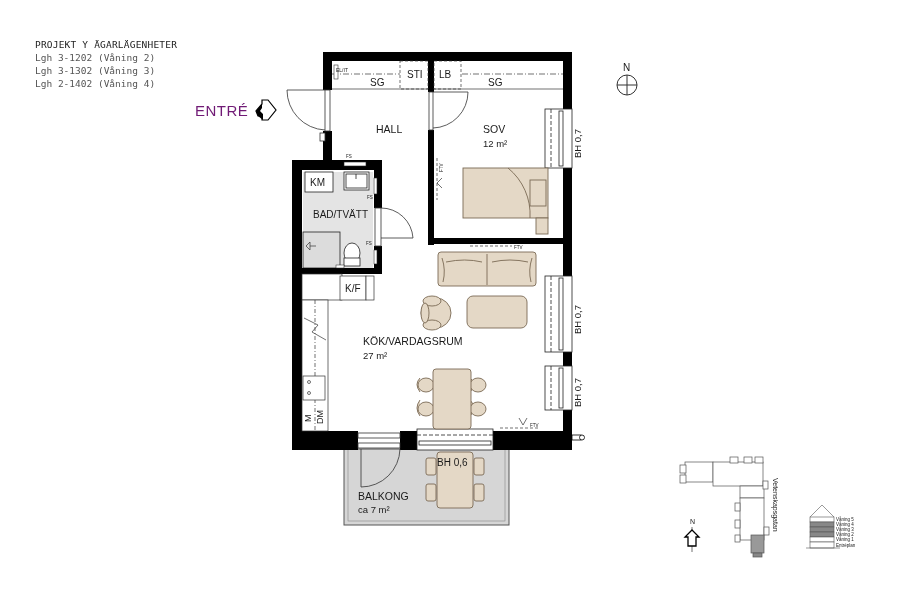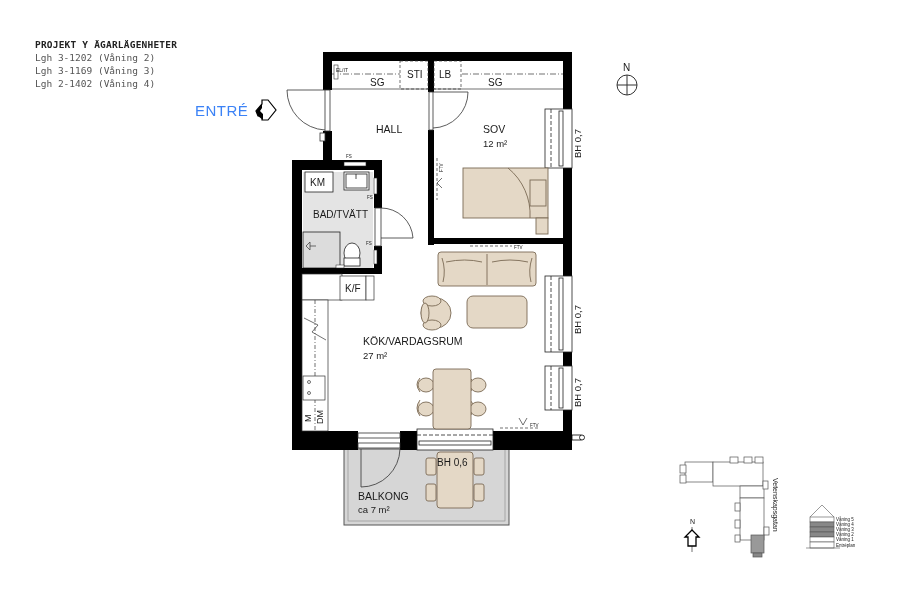--- a/index.html
+++ b/index.html
@@ -1,29 +1,29 @@
 <!DOCTYPE html>
 <html><head>
 <meta charset="utf-8">
 <style>
   html, body { margin:0; padding:0; background:#ffffff; }
   body { width:900px; height:600px; position:relative; overflow:hidden; font-family:"Liberation Sans", sans-serif; color:#1a1a1a; }
   .header { position:absolute; left:35px; top:38px; font-family:"DejaVu Sans Mono", monospace; font-size:9.5px; line-height:13px; color:#555; }
-  .header .title { color:#222; font-weight:bold; letter-spacing:0.2px; }
+  .header .title { color:#222; font-weight:normal; letter-spacing:0.2px; }
   .plan { position:absolute; left:0; top:0; width:900px; height:600px; }
   .lbl { font-family:"Liberation Sans", sans-serif; fill:#1a1a1a; }
-  .entre { position:absolute; left:195px; top:102px; font-size:15px; letter-spacing:0.5px; color:#3b82f6; }
+  .entre { position:absolute; left:195px; top:102px; font-size:15px; letter-spacing:0.5px; color:#701a75; }
 </style>
 </head>
 <body>
 
 <div class="header">
   <div class="title">PROJEKT Y ÄGARLÄGENHETER</div>
   <div>Lgh 3-1202 (Våning 2)</div>
-  <div>Lgh 3-1169 (Våning 3)</div>
+  <div>Lgh 3-1302 (Våning 3)</div>
   <div>Lgh 2-1402 (Våning 4)</div>
 </div>
 
 <div class="entre">ENTRÉ</div>
 
 <svg class="plan" viewBox="0 0 900 600" xmlns="http://www.w3.org/2000/svg">
 
   <g>
     <path d="M256,111 L262,104 L262,100 L268,100 L276,110 L268,120 L262,120 L262,116 L258,116 Z" fill="#fff" stroke="#000" stroke-width="1.2"></path>
     <path d="M256,111 L262,104 L262,108 L260,111 L263,114 L263,120 L258,116 Z" fill="#000"></path>

